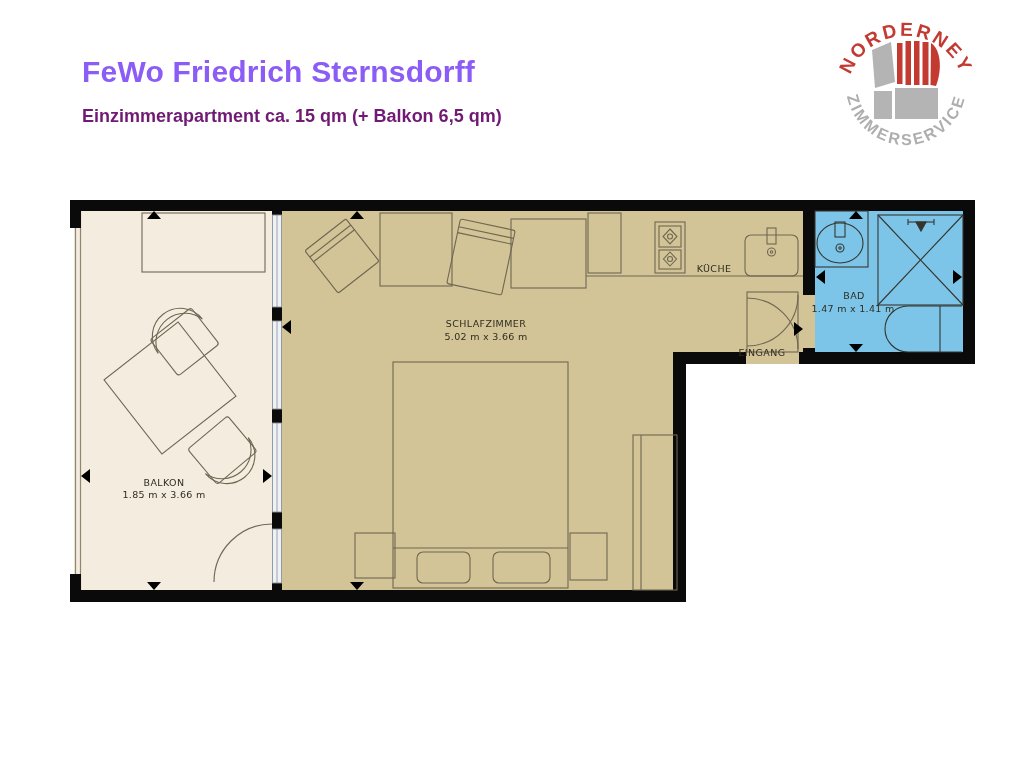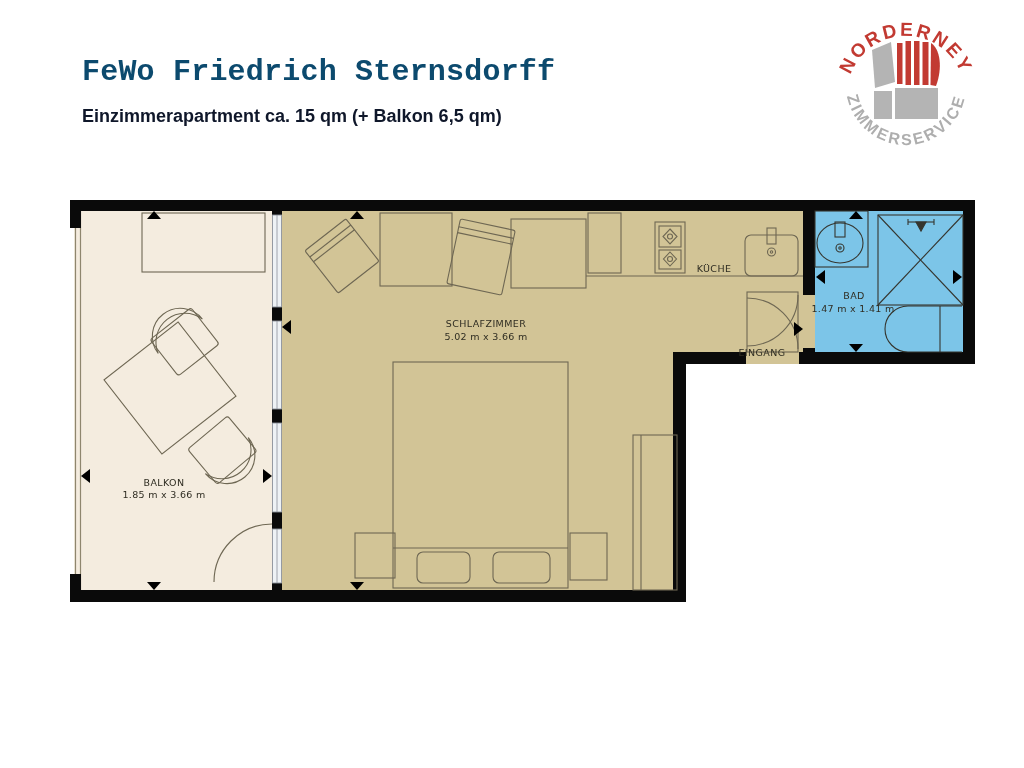--- a/index.html
+++ b/index.html
@@ -2,25 +2,25 @@
 <html><head>
 <meta charset="utf-8">
 <style>
   html,body{margin:0;padding:0;}
   body{
     width:1024px;height:768px;position:relative;background:#ffffff;
     font-family:"Liberation Sans", sans-serif;overflow:hidden;
   }
   .header{position:absolute;left:82px;top:55px;}
   .title{
-    font-size:30px;font-weight:bold;color:#0c4a6e;letter-spacing:0.2px;
-    font-family:Liberation Mono, monospace;
+    font-size:30px;font-weight:bold;color:#8b5cf6;letter-spacing:0.2px;
+    font-family:Liberation Sans, sans-serif;
   }
   .subtitle{
-    margin-top:17px;font-size:18px;font-weight:bold;color:#0f172a;
+    margin-top:17px;font-size:18px;font-weight:bold;color:#701a75;
     font-family:"Liberation Sans", sans-serif;
   }
   .logo{position:absolute;left:833px;top:20px;width:146px;height:148px;}
   .plan{position:absolute;left:0;top:0;}
   svg text{font-family:"DejaVu Sans", sans-serif;}
   .room-label{font-size:9.5px;fill:#2f2d22;letter-spacing:0.4px;}
   .dim-label{font-size:9.5px;fill:#2f2d22;letter-spacing:0.3px;}
 </style>
 </head>
 <body>

